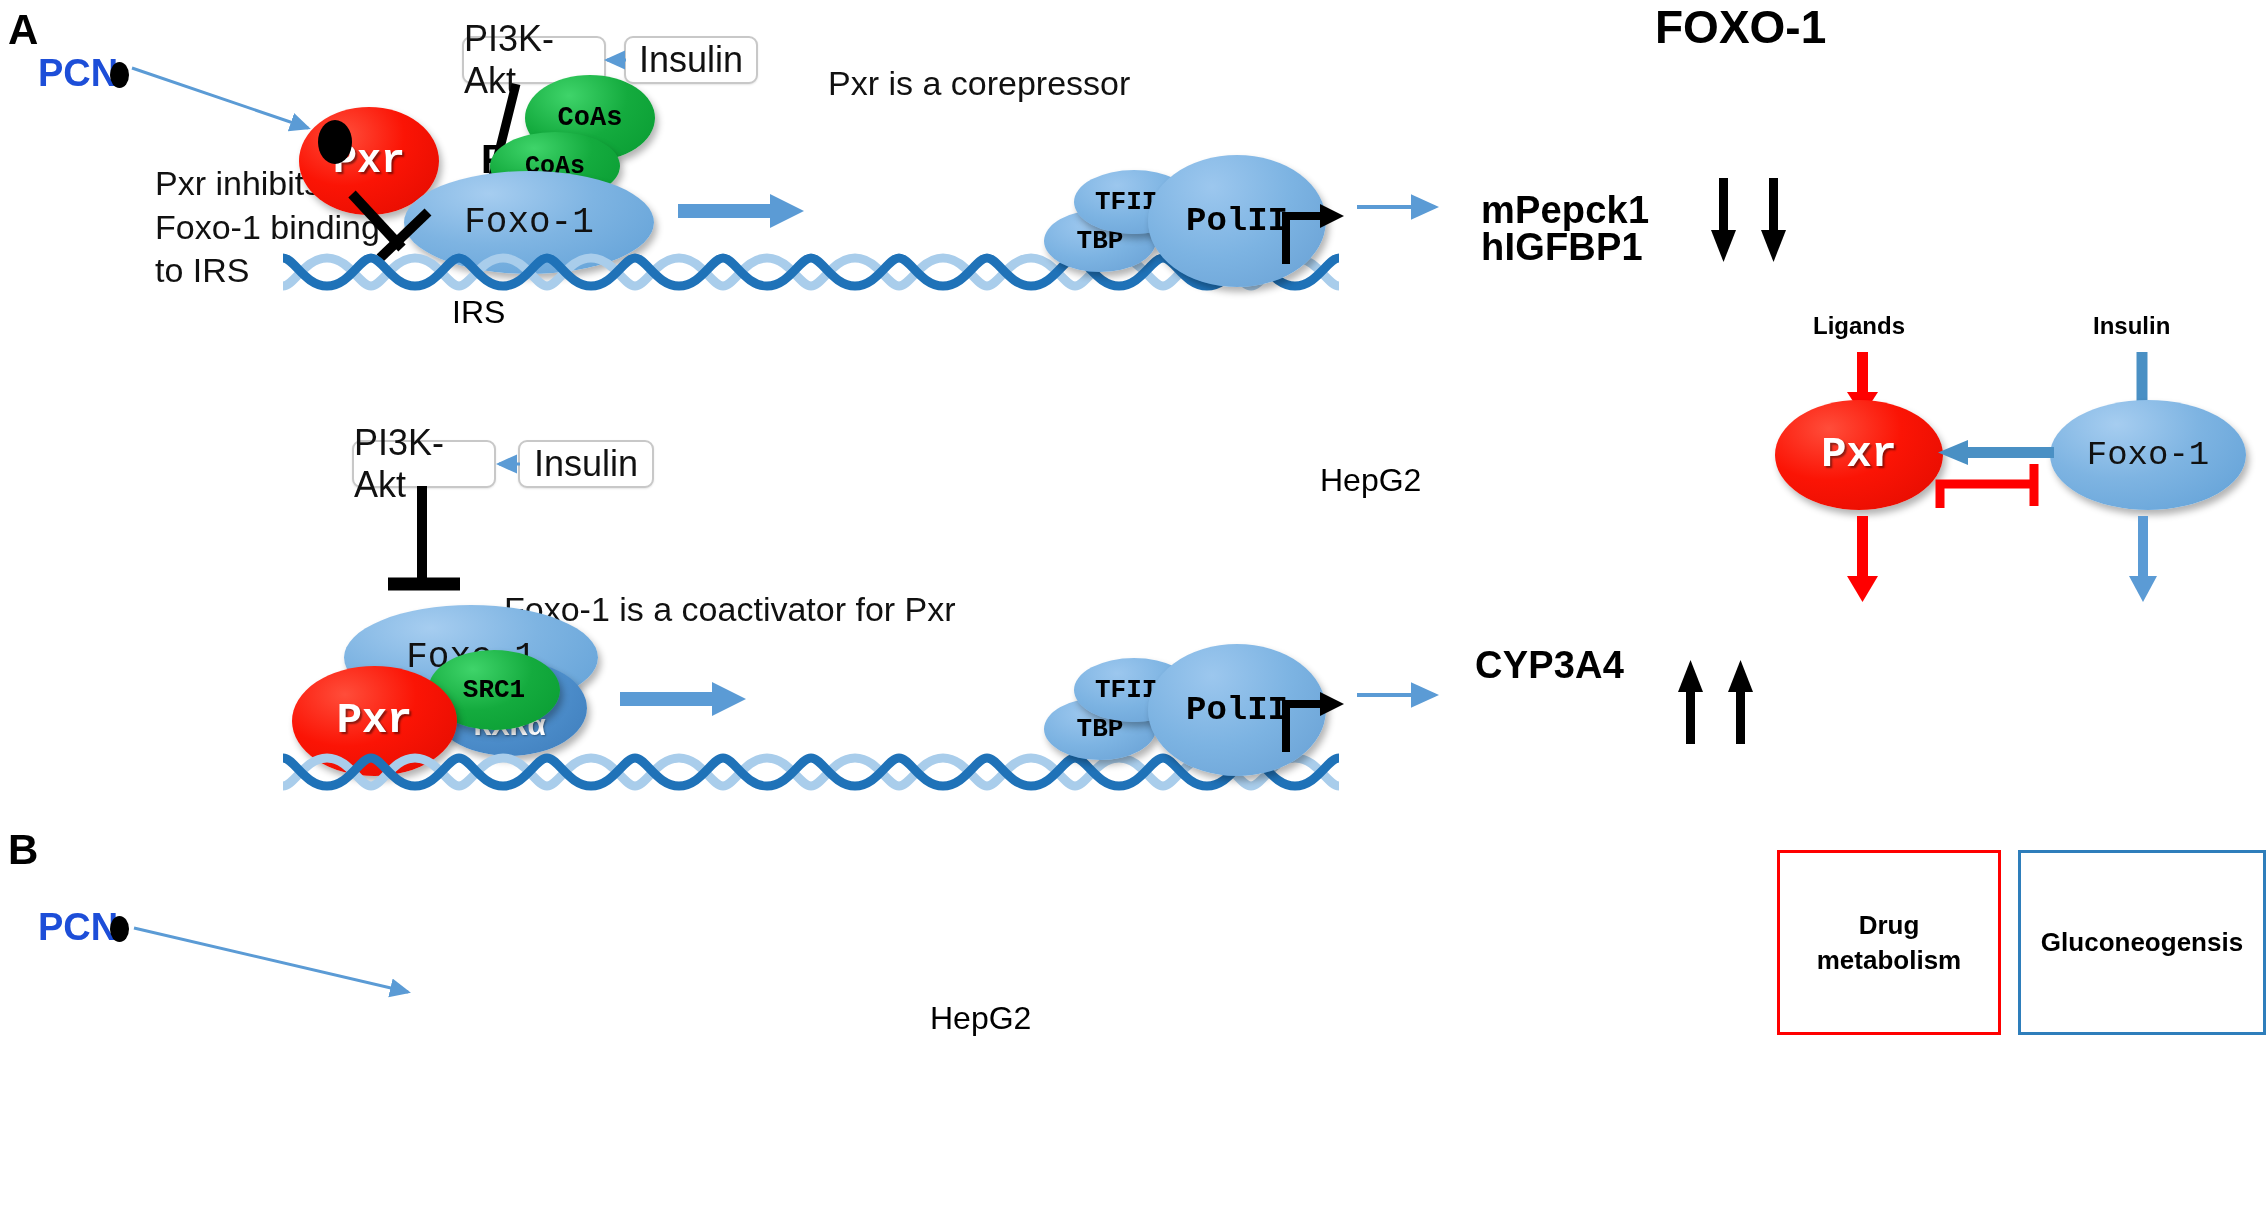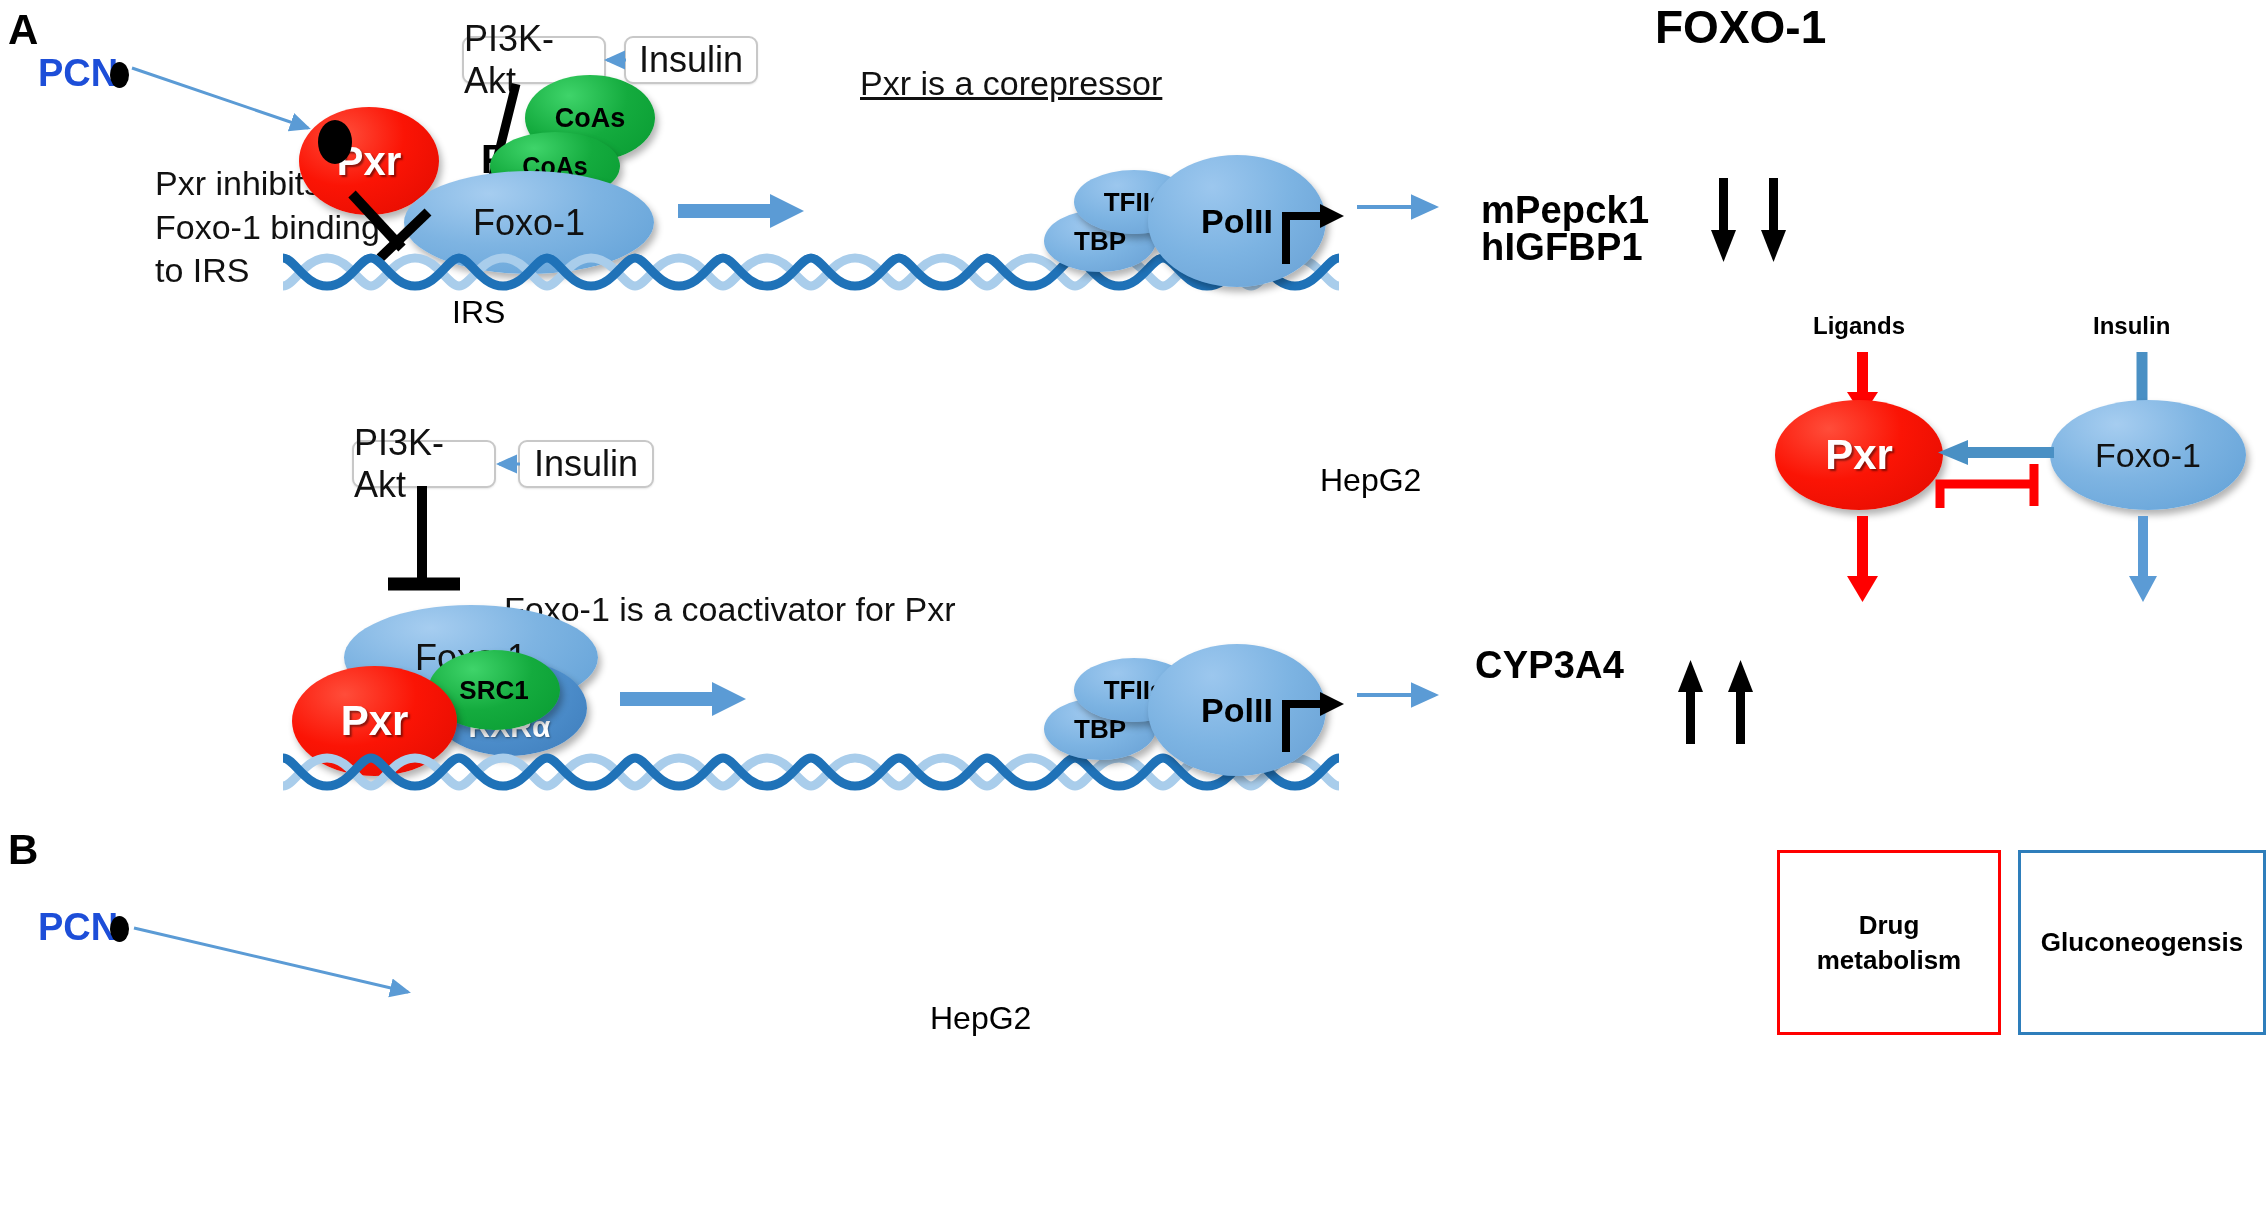--- a/index.html
+++ b/index.html
@@ -56,21 +56,21 @@
     display: flex; align-items: center; justify-content: center;
     font-size: 36px; color: #111;
     font-family: "Liberation Sans", sans-serif;
     box-shadow: 0 1px 2px rgba(0,0,0,.10);
   }
 
   
   .ell {
     border-radius: 50%;
     display: flex; align-items: center; justify-content: center;
-    font-family: Liberation Sans, sans-serif;
+    font-family: Liberation Mono, monospace;
     text-align: left;
     box-shadow: 3px 5px 7px rgba(0,0,0,.30);
   }
   .ell-pxr {
     background: radial-gradient(ellipse at 32% 26%, #ff4d3a 0%, #fb1405 45%, #e00b00 100%);
     color: #fff; font-weight: bold;
     text-shadow: 2px 2px 2px rgba(0,0,0,.45);
   }
   .ell-green {
     background: radial-gradient(ellipse at 34% 24%, #3fd46a 0%, #14ab3e 48%, #089a31 100%);
@@ -133,21 +133,21 @@
         <path d="M0,0 L7,3.2 L0,6.4 z" fill="#5b9bd5"></path>
       </marker>
     </defs>
     <line x1="2" y1="6" x2="178" y2="66" stroke="#5b9bd5" stroke-width="3" marker-end="url(#ta1)"></line>
   </svg>
 
   <div class="abs note" style="left:155px; top:162px; width:260px;">Pxr inhibits
 Foxo-1 binding
 to IRS</div>
 
-  <div class="abs note" style="left:860px; top:62px;text-decoration:underline;">Pxr is a corepressor</div>
+  <div class="abs note" style="left:828px; top:62px;">Pxr is a corepressor</div>
 
   <div class="abs rbox" style="left:462px; top:36px; width:144px; height:48px;">PI3K-Akt</div>
 
   <div class="abs rbox" style="left:624px; top:36px; width:134px; height:48px;">Insulin</div>
 
   <svg class="abs" style="left:604px; top:48px;" width="26" height="24">
     <defs>
       <marker id="ta2" markerWidth="9" markerHeight="9" refX="6" refY="3.2" orient="auto">
         <path d="M0,0 L7,3.2 L0,6.4 z" fill="#5b9bd5"></path>
       </marker>

